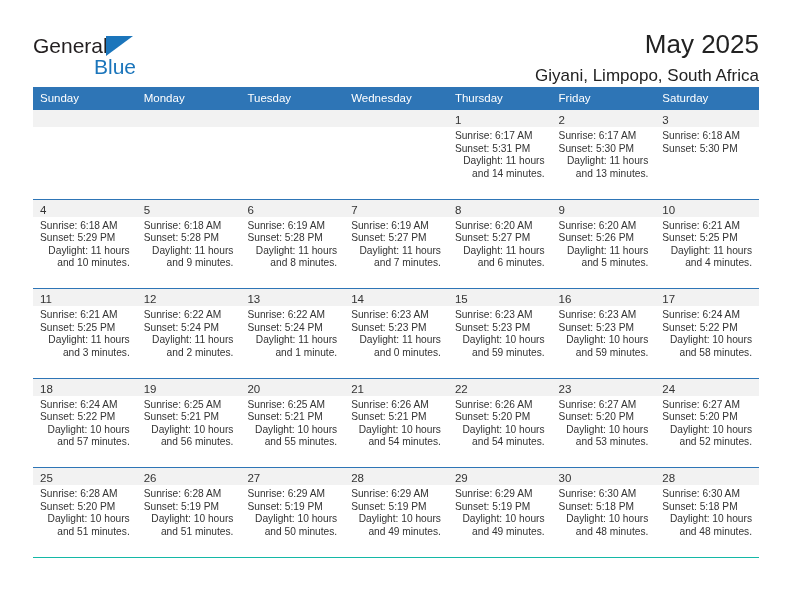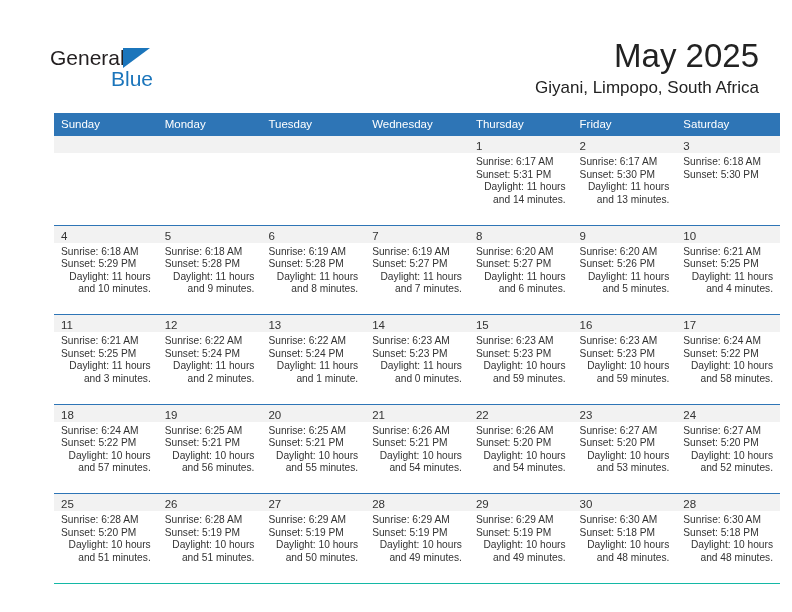--- a/index.html
+++ b/index.html
@@ -18,24 +18,23 @@
     position: relative;
     width: 792px;
     height: 612px;
     box-sizing: border-box;
   }
 
   
   .header {
     position: absolute;
     left: 33px;
-    top: 40px;
+    top: 28px;
     right: 33px;
     height: 70px;
-    margin-left: 17px;
   }
   .logo {
     position: absolute;
     left: 0;
     top: 6px;
     width: 160px;
     height: 54px;
   }
   .logo-general {
     position: absolute;
@@ -63,40 +62,39 @@
     color: #1b75bb;
     line-height: 24px;
   }
   .title-block {
     position: absolute;
     right: 0;
     top: 0;
     text-align: right;
   }
   .cal-title {
-    font-size: 33px;
+    font-size: 26px;
     color: #222222;
     line-height: 32px;
     white-space: nowrap;
   }
   .cal-subtitle {
     font-size: 17px;
     color: #222222;
     line-height: 20px;
     margin-top: 6px;
     white-space: nowrap;
   }
 
   
   .calendar {
     position: absolute;
     left: 33px;
-    top: 113px;
+    top: 87px;
     width: 726px;
-    margin-left: 21px;
   }
   .dow-row {
     display: flex;
     background: #2e75b6;
     height: 22px;
   }
   .dow {
     flex: 1 1 0;
     color: #ffffff;
     font-size: 11.5px;

